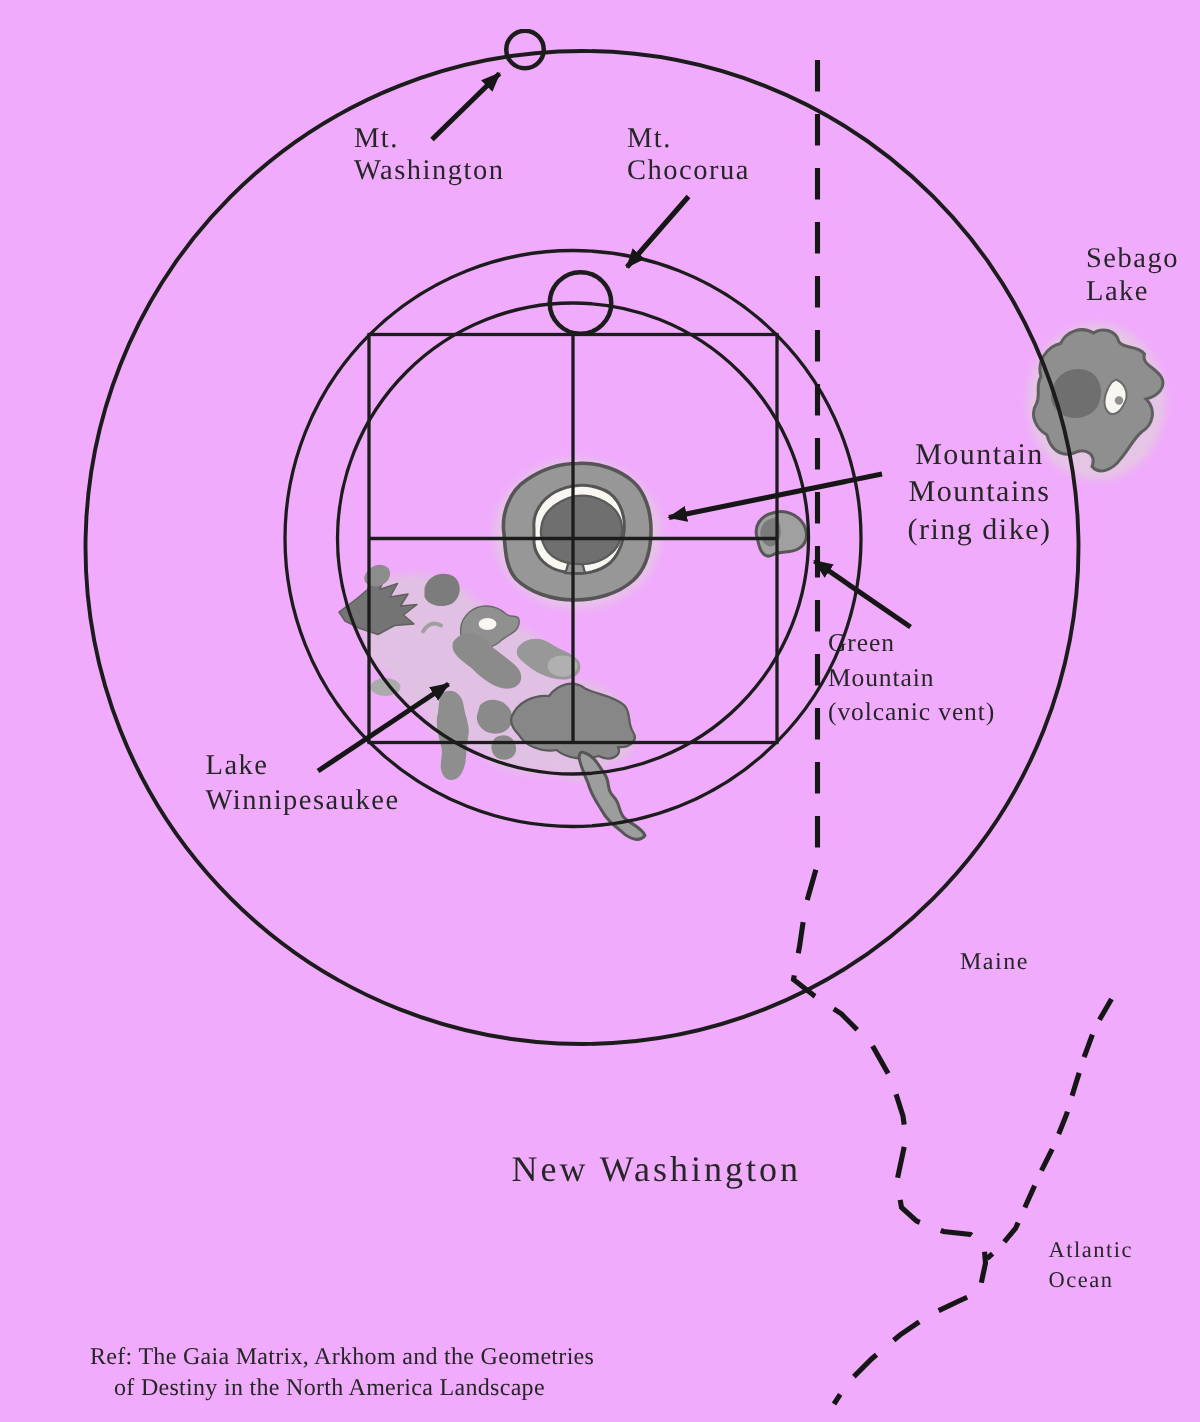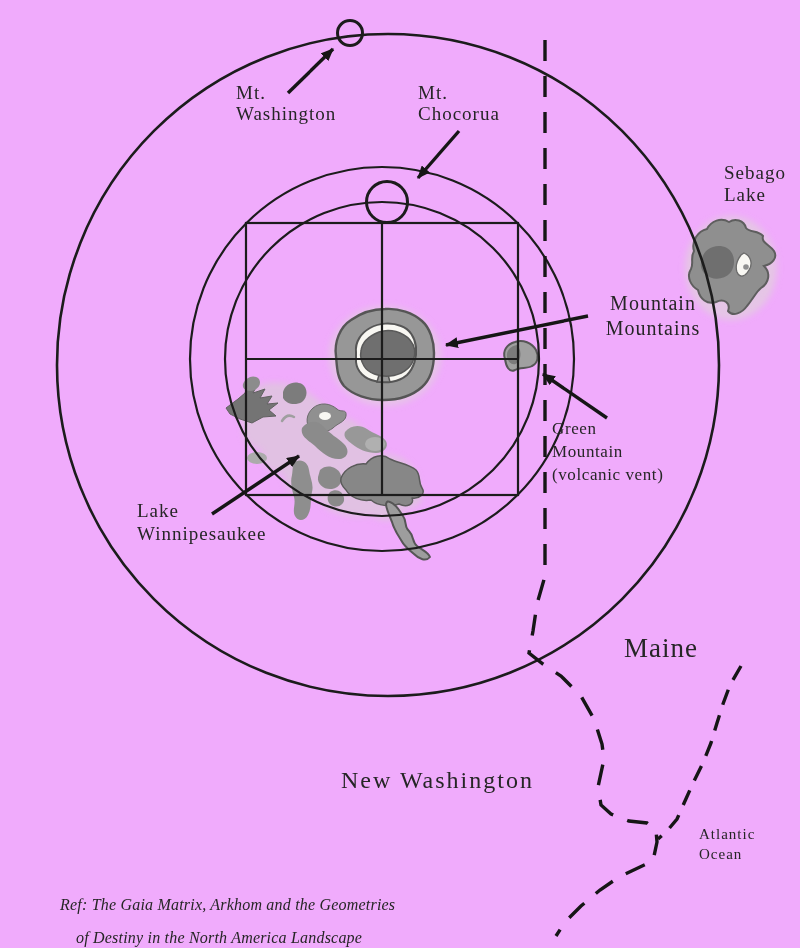--- a/index.html
+++ b/index.html
@@ -20,25 +20,25 @@
     line-height:1.12;
     white-space:nowrap;
   }
   .lbl div{white-space:nowrap;}
   .lbl-mt-washington{left:236px;top:82px;font-size:19px;}
   .lbl-mt-chocorua{left:418px;top:82px;font-size:19px;}
   .lbl-sebago{left:700px;top:162px;font-size:19px;line-height:1.18;margin-left:24px;}
   .lbl-ossipee{left:586px;top:291px;width:134px;text-align:center;font-size:20px;line-height:1.25;}
   .lbl-green{left:552px;top:418px;width:148px;font-size:17px;line-height:1.35;letter-spacing:0.6px;}
   .lbl-winni{left:137px;top:500px;font-size:19px;line-height:1.2;}
-  .lbl-maine{left:624px;top:633px;font-size:27px;}
+  .lbl-maine{left:640px;top:633px;font-size:16px;}
   .lbl-nh{left:341px;top:767px;font-size:24px;letter-spacing:2px;}
   .lbl-atlantic{left:699px;top:825px;font-size:15px;line-height:1.3;}
-  .lbl-ref{left:60px;top:895px;font-size:16px;font-style:italic;letter-spacing:0.2px;line-height:1.3;}
-  .lbl-ref .indent{padding-left:16px;margin-top:12px;}
+  .lbl-ref{left:60px;top:895px;font-size:16px;letter-spacing:0.2px;line-height:1.3;}
+  .lbl-ref .indent{padding-left:16px;}
 </style>
 </head>
 <body>
 
 <div class="stage">
 
   <svg width="800" height="948" viewBox="0 0 800 948">
     <defs>
       <marker id="ah" viewBox="0 0 12 10" refX="11" refY="5" markerWidth="13" markerHeight="11" markerUnits="userSpaceOnUse" orient="auto">
         <path d="M0,0 L12,5 L0,10 Z" fill="#161616"></path>
@@ -152,20 +152,21 @@
   </div>
 
   <div class="lbl lbl-sebago">
     <div>Sebago</div>
     <div>Lake</div>
   </div>
 
   <div class="lbl lbl-ossipee">
     <div>Mountain</div>
     <div>Mountains</div>
+    <div>(ring dike)</div>
   </div>
 
   <div class="lbl lbl-green">
     <div>Green</div>
     <div>Mountain</div>
     <div>(volcanic vent)</div>
   </div>
 
   <div class="lbl lbl-winni">
     <div>Lake</div>

